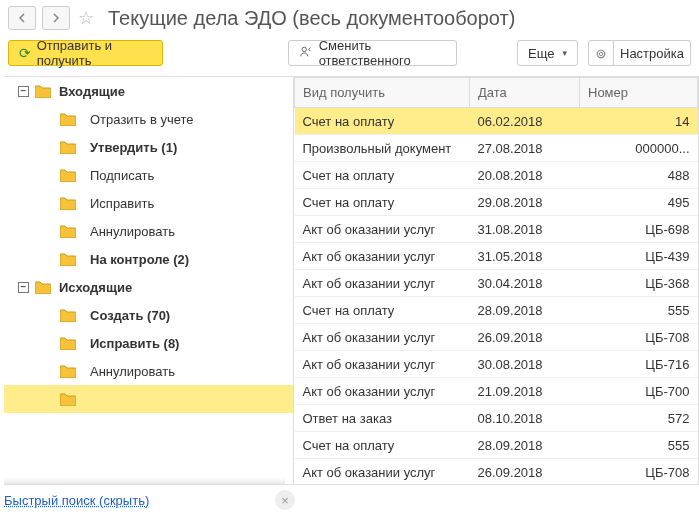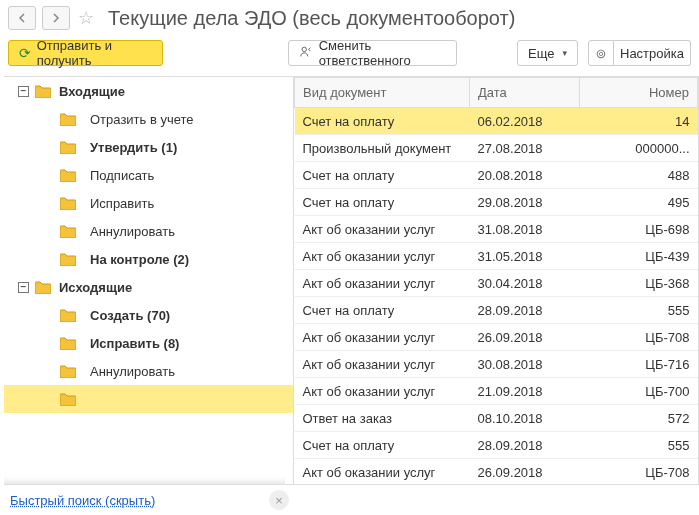--- a/index.html
+++ b/index.html
@@ -24,22 +24,22 @@
   .tree-item.selected { background: #ffec8b; }
   .tree-item.bold { font-weight: bold; }
   .expand { width: 11px; height: 11px; border: 1px solid #777; display: flex; align-items:center; justify-content:center; font-size:10px; line-height:1; color:#555; }
   .folder-icon { color: #e6b800; font-size: 15px; display:flex; width:18px; }
   .main { flex: 1; border: 1px solid #ddd; border-left: none; overflow: hidden; }
   table { width: 100%; border-collapse: collapse; }
   th { text-align: left; font-weight: normal; color: #666; padding: 6px 8px; border: 1px solid #ddd; background: #f8f8f8; height: 30px; }
   td { padding: 1px 8px; border-bottom: 1px solid #eee; height: 27px; white-space: nowrap; }
   tr.sel td { background: #ffec8b; }
   td.col-num { text-align: right; padding-right: 8px; }
-  th.col-num-h { text-align: right; }
-  .footer { display:flex; align-items:center; height:30px; padding:0 10px; }
+  th.col-num-h { text-align: left; }
+  .footer { display:flex; align-items:center; height:30px; padding:0 4px; }
   .search-link { color: #1a5fc7; text-decoration: underline dotted; cursor:pointer; font-size:13px; }
   .close-circ { width:20px; height:20px; border-radius:50%; background:#eee; display:flex; align-items:center; justify-content:center; color:#999; cursor:pointer; margin-left: auto; margin-right: 400px;}
   .chev { font-size: 9px; color:#555; margin-left:2px; }
   .refresh-icon { font-size:14px; display:inline-block; }
   .person-icon svg { width:14px; height:14px; }
   .scroll-shadow { position:absolute; bottom:0; left:0; right:8px; height:10px; box-shadow: inset 0 -6px 6px -4px rgba(0,0,0,0.12); pointer-events:none; }
   
   .sidebar::-webkit-scrollbar { width:8px; }
 </style>
 </head>
@@ -189,21 +189,21 @@
             <path d="M0 2c0-1 1-1 1-1h4l2 2h8c1 0 1 1 1 1v8c0 1-1 1-1 1H1c-1 0-1-1-1-1z" fill="#f5c23a" stroke="#c99a1a"></path>
           </svg>
         </span>
       </div>
       <div class="scroll-shadow"></div>
     </div>
   <div class="main">
     <table>
       <thead>
         <tr>
-          <th style="width:175px">Вид документ</th>
+          <th style="width:175px">Вид получить</th>
           <th style="width:110px">Дата</th>
           <th class="col-num-h">Номер</th>
         </tr>
       </thead>
       <tbody id="tbody">
           <tr class="sel">
             <td>Счет на оплату</td>
             <td>06.02.2018</td>
             <td class="col-num">14</td>
           </tr>

